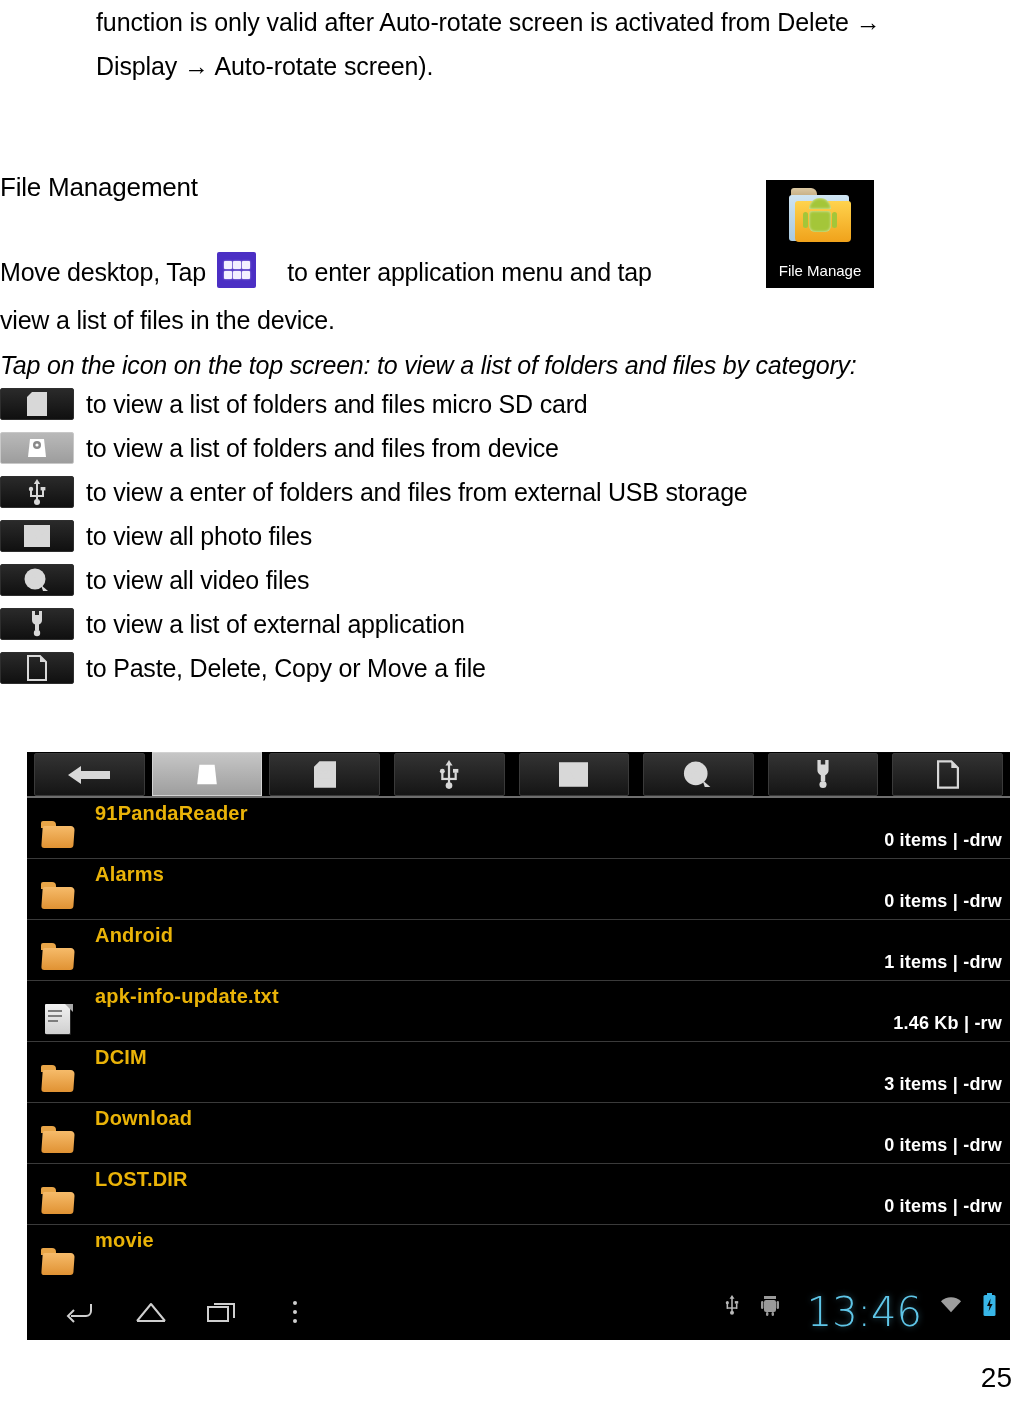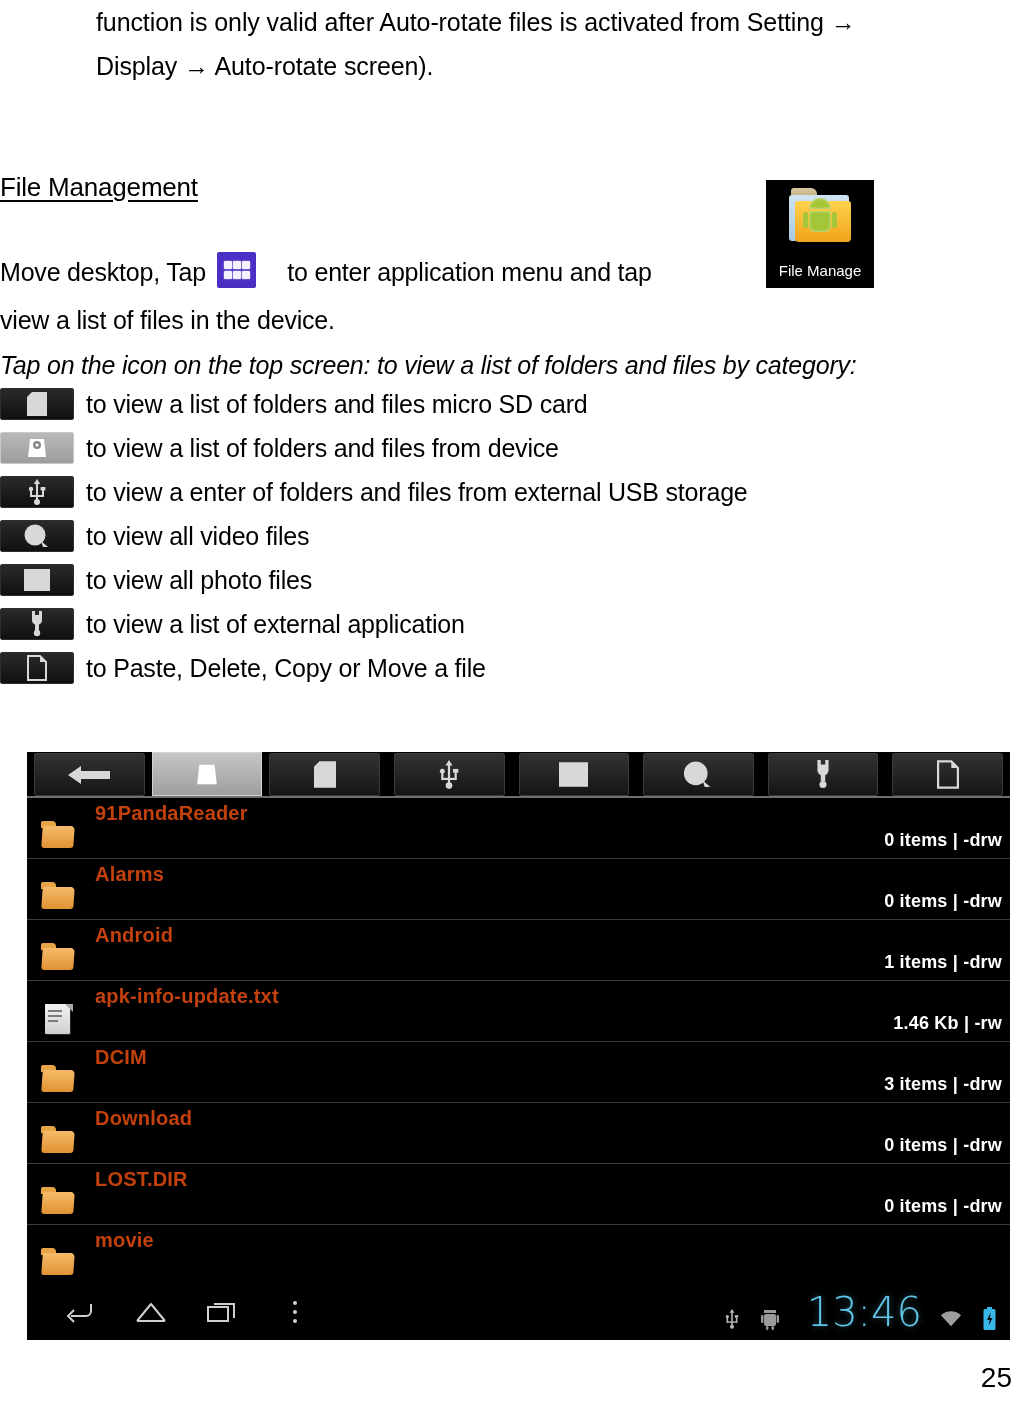--- a/index.html
+++ b/index.html
@@ -31,21 +31,20 @@
     line-height: 44px;
     letter-spacing: -0.1px;
   }
   .para-indent .ln { display: block; white-space: nowrap; }
 
   .heading {
     position: absolute;
     left: 0px;
     top: 172px;
     font-size: 26px;
-    text-decoration: underline;
     text-underline-offset: 4px;
     letter-spacing: -0.2px;
   }
 
   .body-line {
     position: absolute;
     left: 0px;
     font-size: 25px;
     line-height: 30px;
     letter-spacing: -0.2px;
@@ -298,21 +297,21 @@
     position: absolute; right: 5px; top: 1px;
     width: 0; height: 0;
     border-left: 8px solid transparent;
     border-top: 8px solid #a8a8a8;
   }
 
   .f-name {
     position: absolute;
     left: 68px;
     top: 4px;
-    color: #c2410c;
+    color: #eab308;
     font-size: 20px;
     font-weight: bold;
     letter-spacing: 0.2px;
     white-space: nowrap;
   }
   .f-meta {
     position: absolute;
     right: 8px;
     top: 32px;
     color: #ffffff;
@@ -334,21 +333,21 @@
   .nav-group {
     display: flex;
     align-items: center;
     gap: 36px;
     padding-left: 34px;
   }
   .nav-btn { width: 36px; height: 30px; display:flex; align-items:center; justify-content:center; }
   .sys-right {
     margin-left: auto;
     display: flex;
-    align-items: flex-end;
+    align-items: flex-start;
     gap: 16px;
     padding-right: 10px;
   }
   .stat-ic { width: 22px; height: 26px; display:flex; align-items:center; justify-content:center; }
   .clock {
     color: #5fc6e8;
     font-size: 40px;
     letter-spacing: 0px;
     font-family: "DejaVu Sans", sans-serif;
     font-weight: 300;
@@ -365,21 +364,21 @@
     text-align: right;
     font-size: 28px;
   }
 </style>
 </head>
 <body>
 
 <div class="doc">
 
   <div class="para-indent" style="top:0px;">
-    <span class="ln">function is only valid after Auto-rotate files is activated from Setting →</span>
+    <span class="ln">function is only valid after Auto-rotate screen is activated from Delete →</span>
     <span class="ln">Display → Auto-rotate screen).</span>
   </div>
 
   <div class="heading">File Management</div>
 
   <div class="body-line" style="top:252px;">
     <span>Move desktop, Tap</span>
     <span class="appdrawer-ico"><i></i><i></i><i></i><i></i><i></i><i></i></span>
     <span style="display:inline-block;width:14px;"></span>
     <span>to enter application menu and tap</span>
@@ -448,45 +447,45 @@
             <rect x="3" y="16" width="12" height="2"></rect>
           </svg>
         </span>
       </div>
       <div class="legend-text">to view a enter of folders and files from external USB storage</div>
     </div>
 
     <div class="legend-row">
       <div class="legend-chip">
         <span class="g">
+          <svg class="gl light" width="26" height="22" viewBox="0 0 26 22" aria-hidden="true">
+            <path d="M0 0h26v22H0z"></path>
+            <rect x="2.5" y="2.5" width="21" height="17" fill="#2a2a2a"></rect>
+            <circle cx="18" cy="7" r="2.4"></circle>
+            <path d="M4 17l6-8 5 8z"></path>
+          </svg>
+        </span>
+      </div>
+      <div class="legend-text">to view all photo files</div>
+    </div>
+
+    <div class="legend-row">
+      <div class="legend-chip">
+        <span class="g">
           <svg class="gl light" width="26" height="24" viewBox="0 0 26 24" aria-hidden="true">
             <circle cx="11" cy="11" r="10.5"></circle>
             <circle cx="11" cy="5.5" r="2.6" fill="#1a1a1a"></circle>
             <circle cx="6" cy="13" r="2.6" fill="#1a1a1a"></circle>
             <circle cx="16" cy="13" r="2.6" fill="#1a1a1a"></circle>
             <circle cx="11" cy="11" r="1.6" fill="#1a1a1a"></circle>
             <path d="M17 17l7 6h-5z"></path>
           </svg>
         </span>
       </div>
       <div class="legend-text">to view all video files</div>
-    </div>
-
-    <div class="legend-row">
-      <div class="legend-chip">
-        <span class="g">
-          <svg class="gl light" width="26" height="22" viewBox="0 0 26 22" aria-hidden="true">
-            <path d="M0 0h26v22H0z"></path>
-            <rect x="2.5" y="2.5" width="21" height="17" fill="#2a2a2a"></rect>
-            <circle cx="18" cy="7" r="2.4"></circle>
-            <path d="M4 17l6-8 5 8z"></path>
-          </svg>
-        </span>
-      </div>
-      <div class="legend-text">to view all photo files</div>
     </div>
 
     <div class="legend-row">
       <div class="legend-chip">
         <span class="g">
           <svg class="gl light" width="16" height="26" viewBox="0 0 16 26" aria-hidden="true">
             <path d="M3 0h3v5H3zM10 0h3v5h-3zM3 4h10v5a5 5 0 0 1-3 4.6V19H6v-5.4A5 5 0 0 1 3 9z"></path>
             <circle cx="8" cy="22" r="3.2"></circle>
             <circle cx="8" cy="22" r="1.3" fill="#1a1a1a"></circle>
           </svg>

